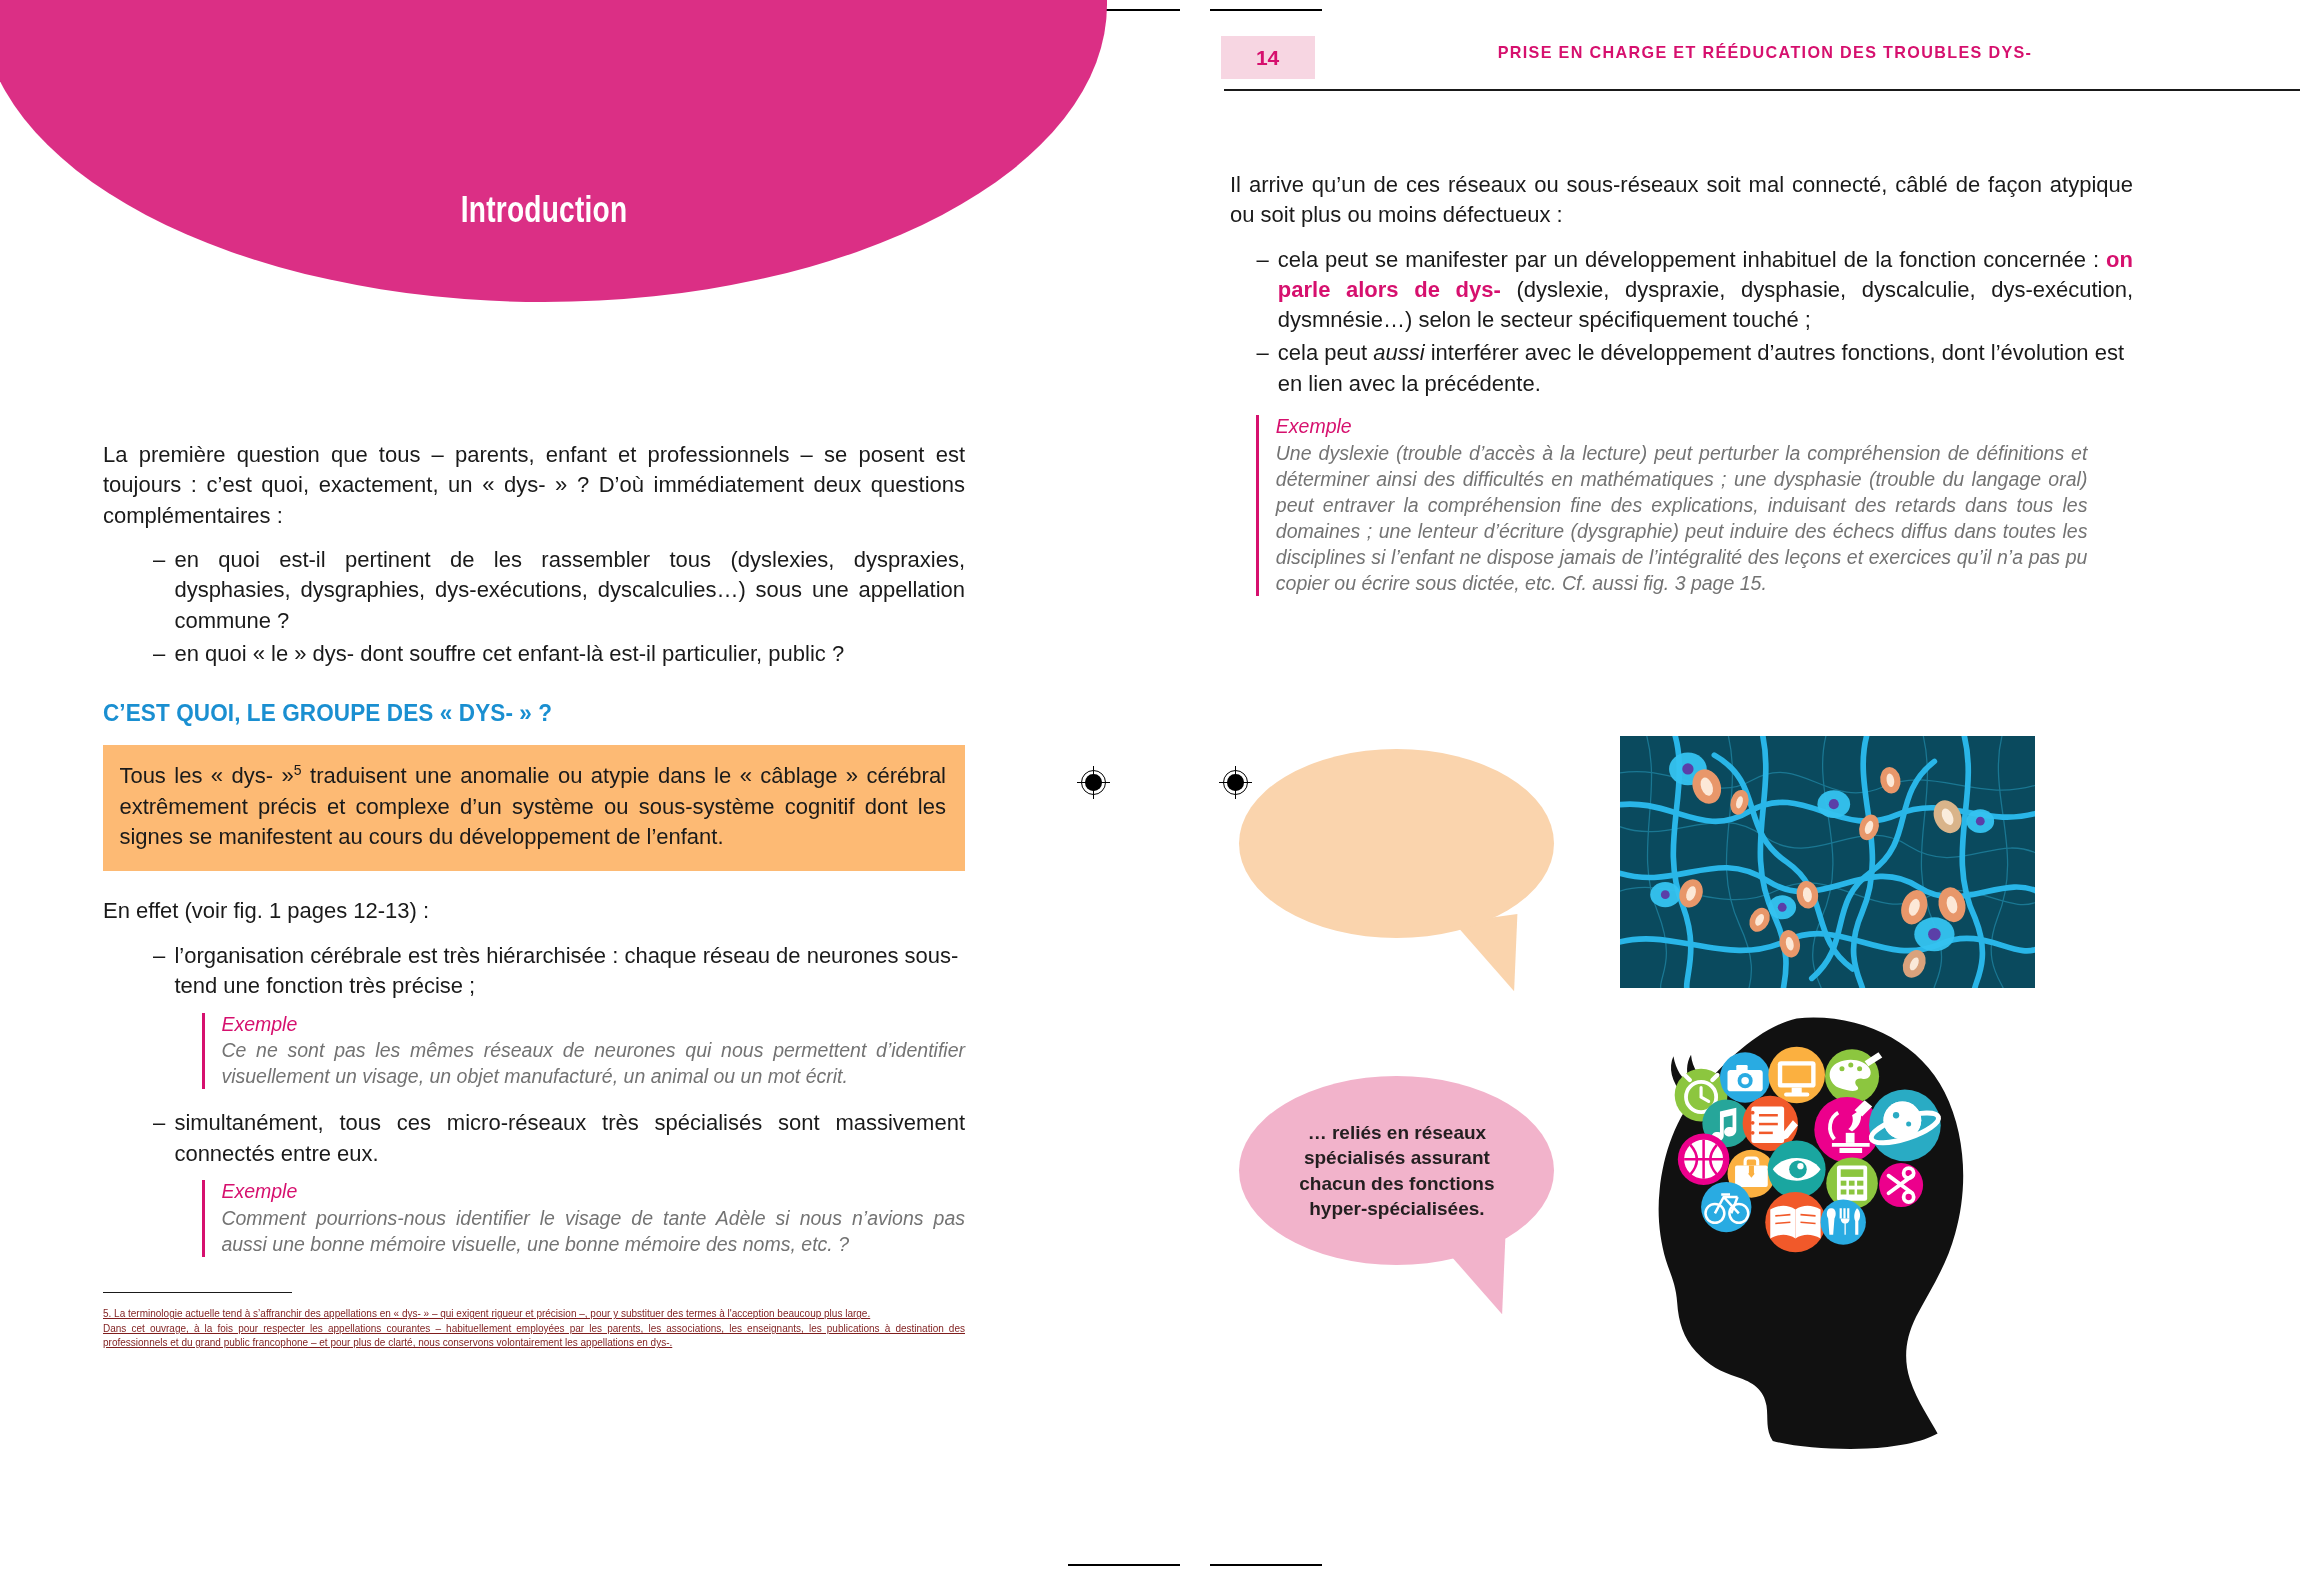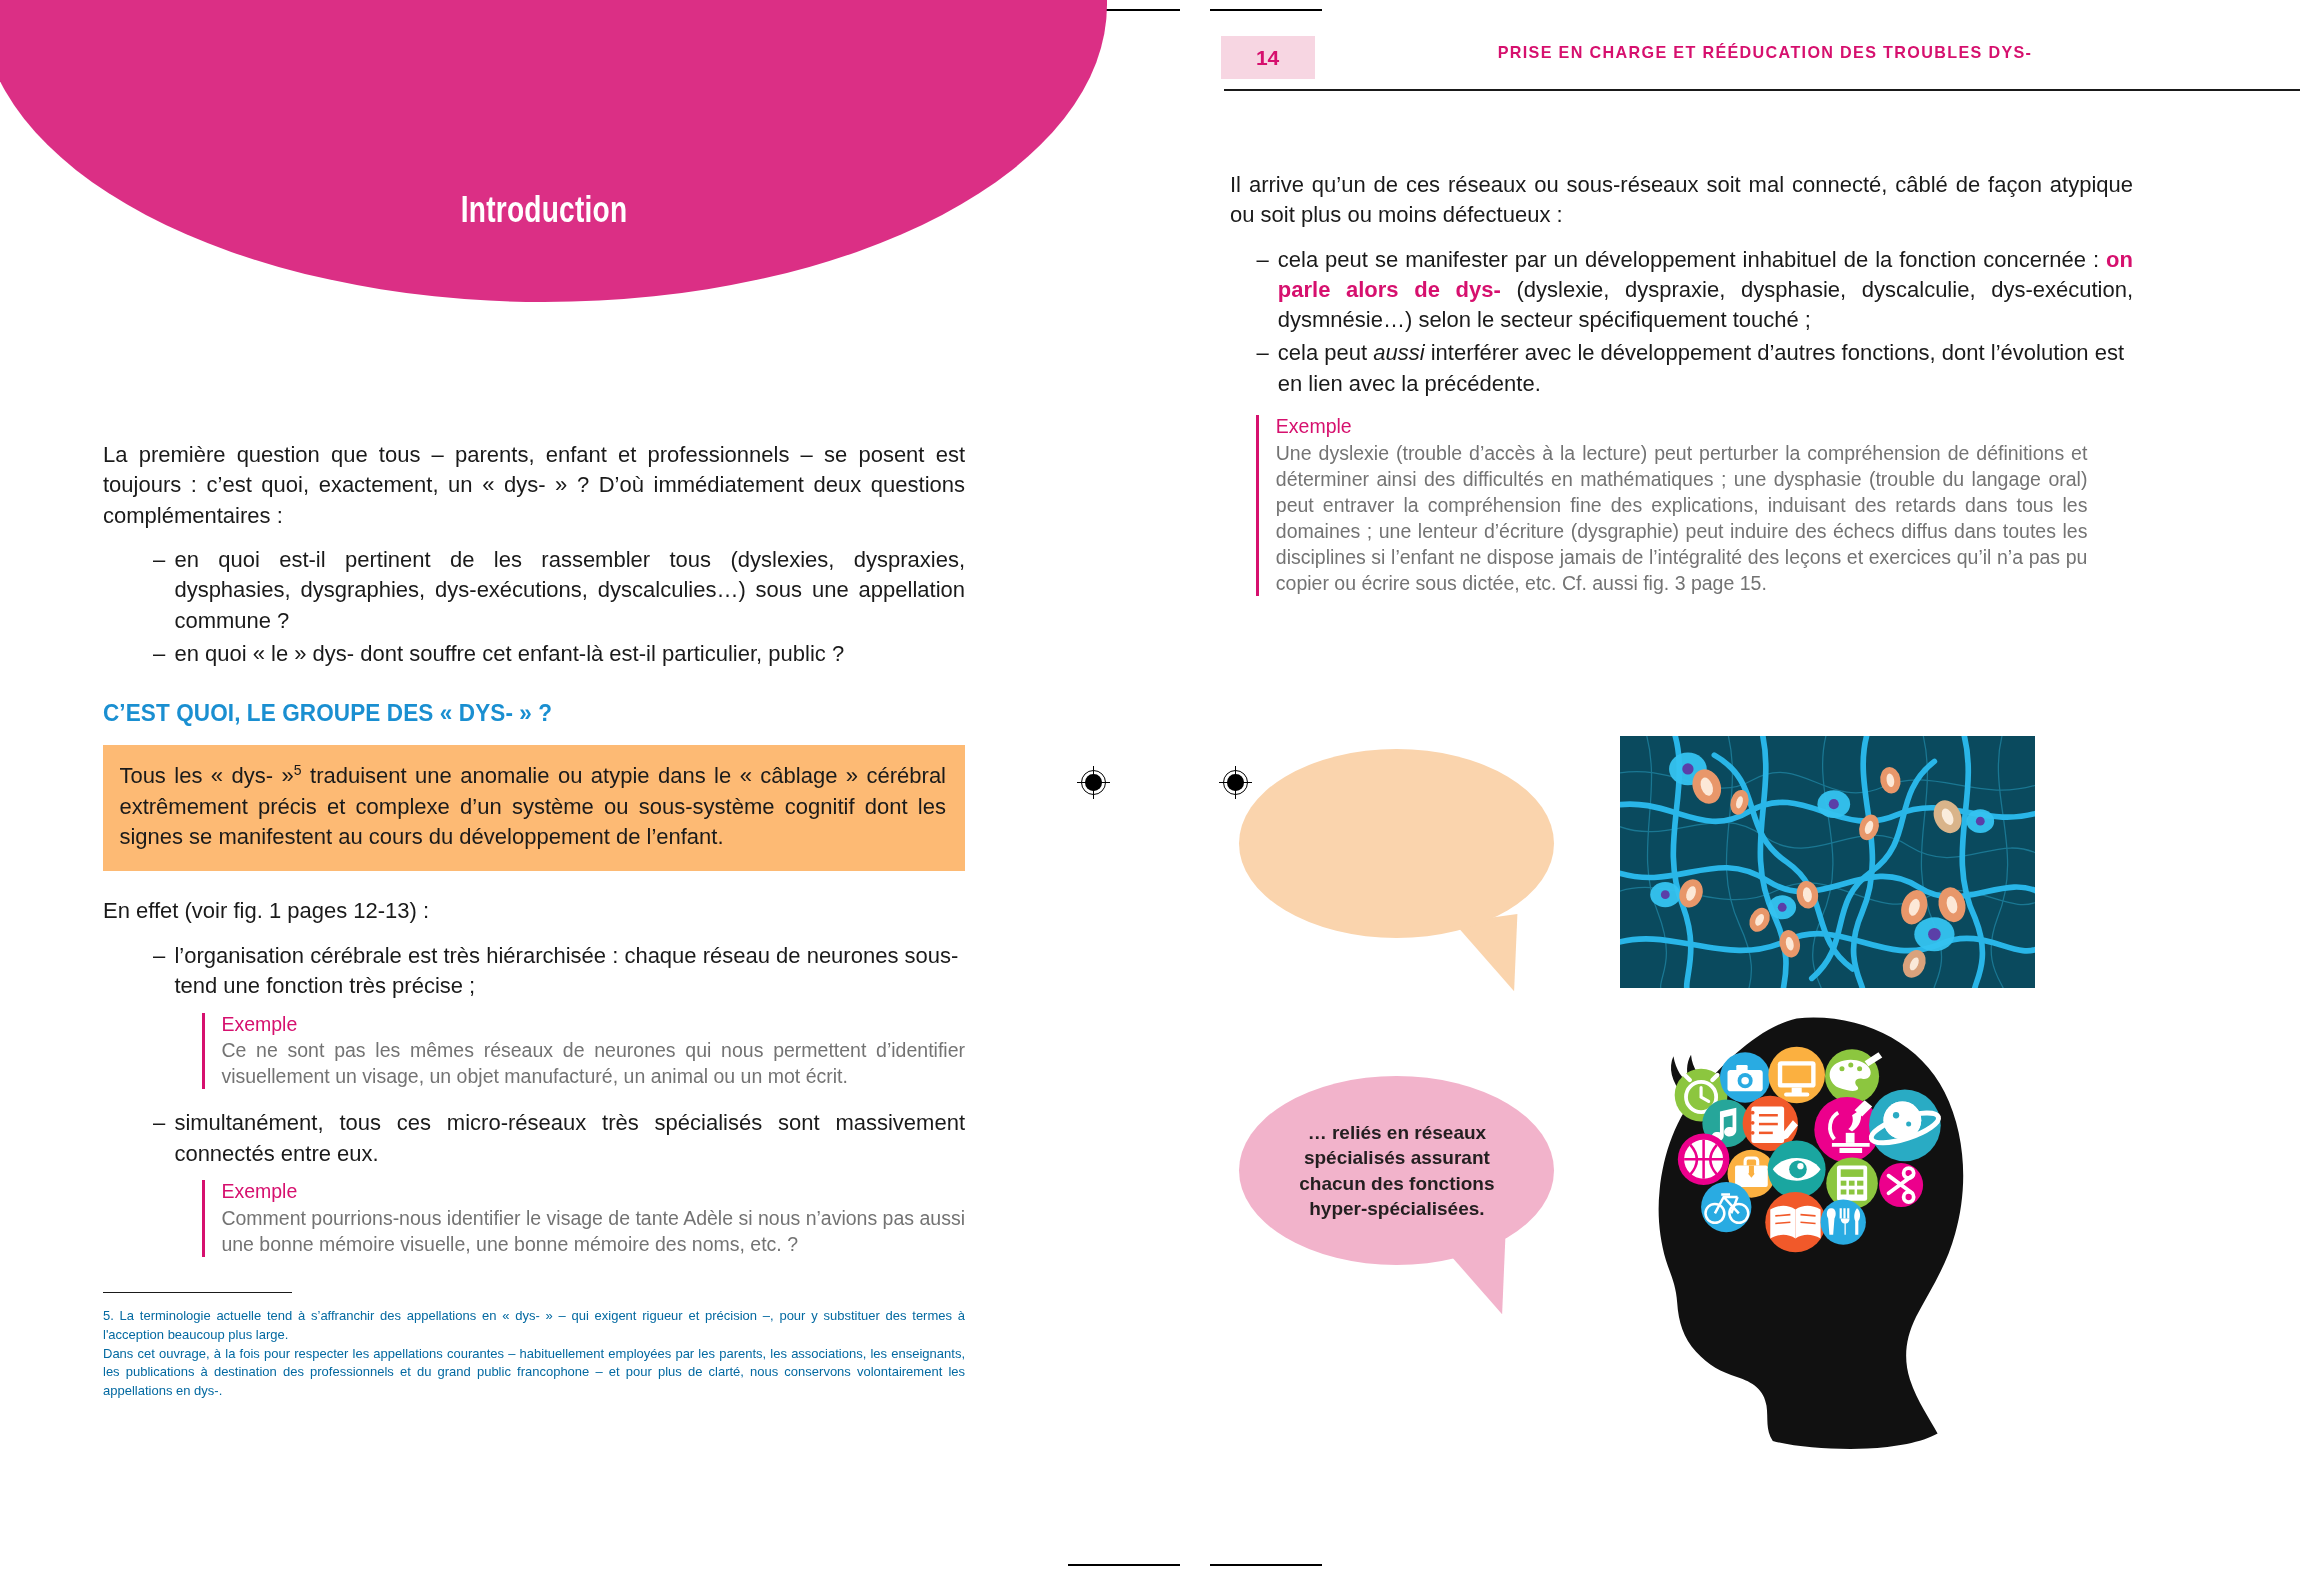--- a/index.html
+++ b/index.html
@@ -86,33 +86,34 @@
     margin-bottom: 25px;
   }
   .pink-box p { font-size: 22px; line-height: 1.38; color: #1a1a1a; text-align: justify; }
   .pink-box sup { font-size: 14px; vertical-align: super; }
 
   .example-block {
     position: relative;
     margin: 11.3px 0 19px 49px;
     padding-left: 16.4px;
     border-left: 3.1px solid #d6106e;
+    font-style: italic;
   }
   .example-label {
     color: #d6106e;
     font-size: 19.5px;
     font-weight: normal;
     margin-bottom: 1.3px;
   }
   .example-text { font-size: 19.5px; line-height: 1.34; color: #737373; text-align: justify; }
 
   .footnote-rule {
     width: 189px; height: 1.3px; background: #1a1a1a; margin: 35px 0 14px 0;
   }
-  .footnote { font-size: 13px; line-height: 1.42; color: #0369a1; text-align: justify; }
+  .footnote { font-size: 10px; line-height: 1.42; color: #7f1d1d; text-align: justify; text-decoration: underline; }
   .footnote p { margin-bottom: 0.6px; }
 
   
   .page-right { position: absolute; left: 1230px; top: 0; width: 1089px; height: 1572px; }
 
   .pagenum-box {
     position: absolute; left: -9.4px; top: 36px;
     width: 94px; height: 43px;
     background: #f7d6e2;
   }

